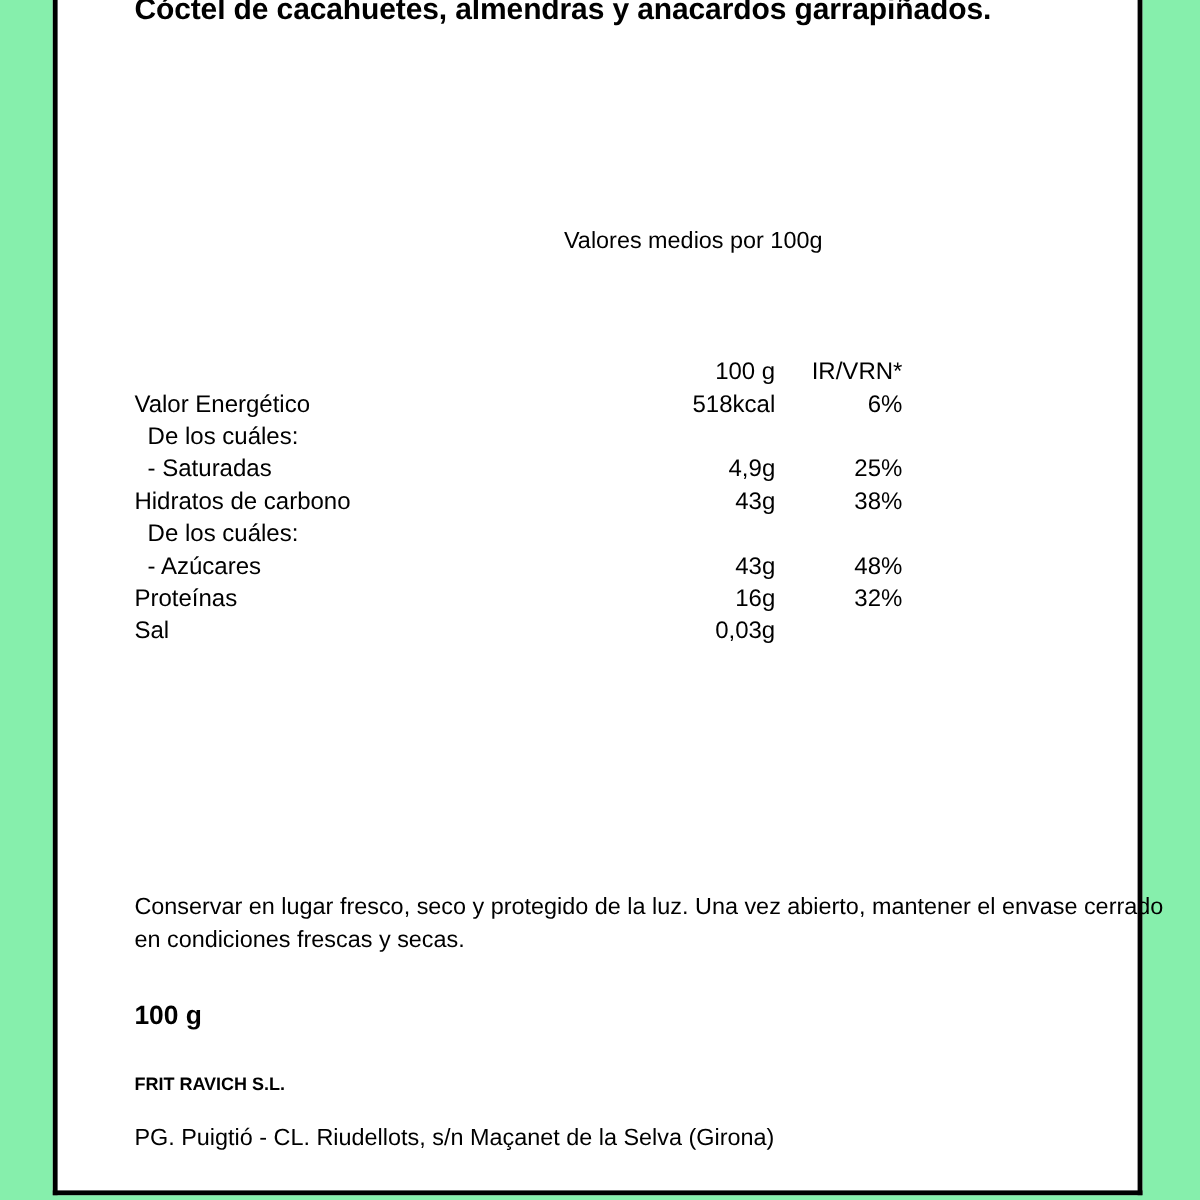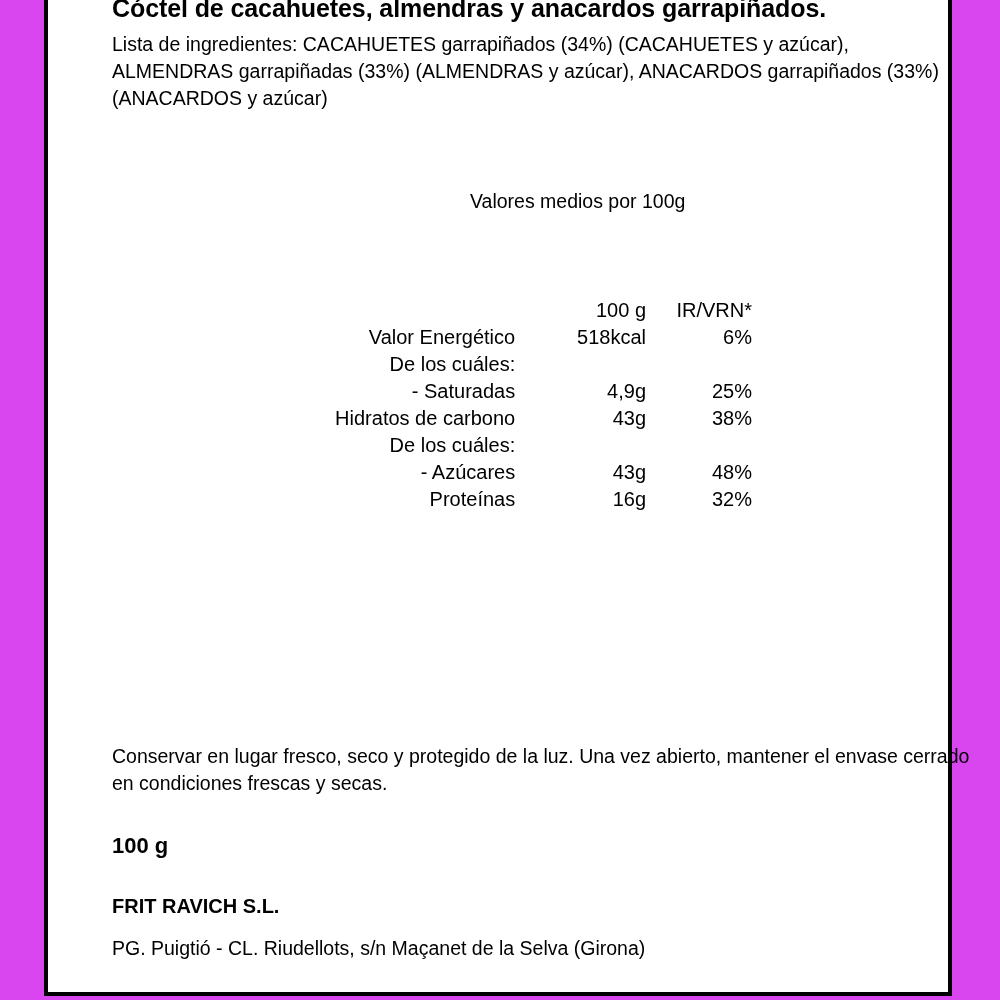--- a/index.html
+++ b/index.html
@@ -4,21 +4,21 @@
 <style>
   html, body {
     margin: 0;
     padding: 0;
     background: #ffffff;
   }
   #page {
     position: relative;
     width: 1000px;
     height: 1000px;
-    background: #d946ef;
+    background: #86efac;
     font-family: "Liberation Sans", sans-serif;
     color: #000000;
     overflow: hidden;
   }
   
   #label-frame {
     position: absolute;
     left: 44px;
     top: -10px;
     width: 908px;
@@ -67,21 +67,21 @@
     border-collapse: collapse;
     font-size: 20px;
   }
   .nutri-table td {
     padding: 0;
     height: 27px;
     line-height: 27px;
     vertical-align: baseline;
     white-space: nowrap;
   }
-  .col-label { width: 400px; text-align: right; }
+  .col-label { width: 400px; text-align: left; }
   .col-amount { width: 133px; text-align: right; }
   .col-pct { width: 107px; text-align: right; margin-left: 11px; }
   .hdr td { font-size: 20px; }
   .indent-1 { padding-left: 11px !important; }
   .storage {
     position: absolute;
     left: 0px;
     top: 753px;
     width: 860px;
     font-size: 19.5px;
@@ -91,41 +91,40 @@
     position: absolute;
     left: 0px;
     top: 843px;
     font-size: 22px;
     font-weight: bold;
   }
   .company-name {
     position: absolute;
     left: 0px;
     top: 905px;
-    font-size: 20px;
+    font-size: 15px;
     font-weight: bold;
   }
   .company-address {
     position: absolute;
     left: 0px;
     top: 935px;
     font-size: 19.5px;
     margin-top: 12px;
   }
 </style>
 </head>
 <body>
 
 <div id="page">
   <div id="label-frame">
     <div id="content">
 
       <div class="product-title">Cóctel de cacahuetes, almendras y anacardos garrapiñados.</div>
 
-      <div class="ingredients">Lista de ingredientes: CACAHUETES garrapiñados (34%) (CACAHUETES y azúcar), ALMENDRAS garrapiñadas (33%) (ALMENDRAS y azúcar), ANACARDOS garrapiñados (33%) (ANACARDOS y azúcar)</div>
 
       <div class="servings-note">Valores medios por 100g</div>
 
       <table class="nutri-table">
         <tbody>
           <tr class="hdr">
             <td class="col-label"></td>
             <td class="col-amount">100 g</td>
             <td class="col-pct">IR/VRN*</td>
           </tr>
@@ -157,20 +156,25 @@
             <tr>
               <td class="col-label indent-1">- Azúcares</td>
               <td class="col-amount">43g</td>
               <td class="col-pct">48%</td>
             </tr>
             <tr>
               <td class="col-label">Proteínas</td>
               <td class="col-amount">16g</td>
               <td class="col-pct">32%</td>
             </tr>
+            <tr>
+              <td class="col-label">Sal</td>
+              <td class="col-amount">0,03g</td>
+              <td class="col-pct"></td>
+            </tr>
           </tbody>
       </table>
 
       <div class="storage">Conservar en lugar fresco, seco y protegido de la luz. Una vez abierto, mantener el envase cerrado en condiciones frescas y secas.</div>
 
       <div class="net-weight">100 g</div>
 
       <div class="company-name">FRIT RAVICH S.L.</div>
 
       <div class="company-address">PG. Puigtió - CL. Riudellots, s/n Maçanet de la Selva (Girona)</div>

